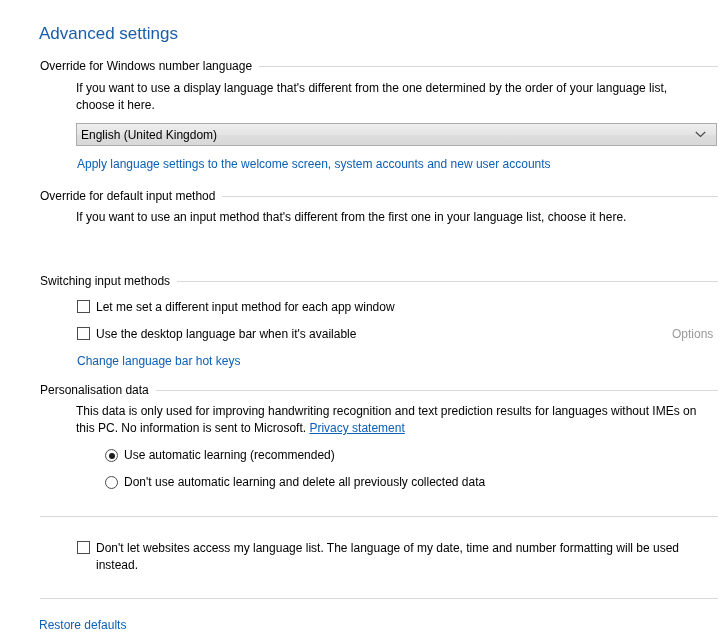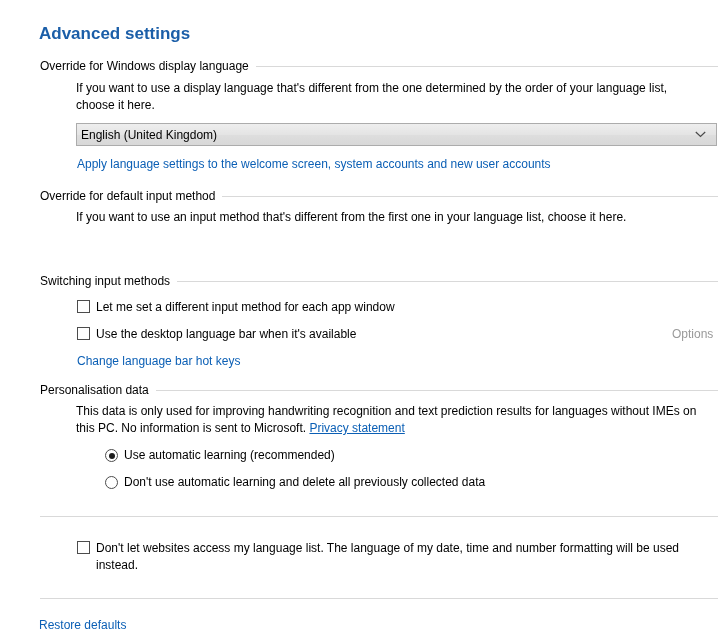--- a/index.html
+++ b/index.html
@@ -27,21 +27,20 @@
 
   
   .page-title {
     position: absolute;
     left: 39px;
     top: 23px;
     font-size: 17px;
     line-height: 22px;
     color: #1b5ea8;
     white-space: nowrap;
-    font-weight: bold;
   }
 
   
   .group-header {
     position: absolute;
     left: 40px;
     right: 8px;
     display: flex;
     align-items: center;
     font-size: 12px;
@@ -191,21 +190,21 @@
   }
 </style>
 </head>
 <body>
 
 <div class="page">
 
   <div class="page-title">Advanced settings</div>
 
   <div class="group-header" style="top:59px;">
-    <span class="gh-label">Override for Windows display language</span>
+    <span class="gh-label">Override for Windows number language</span>
     <span class="gh-rule"></span>
   </div>
 
   <div class="body-text" style="top:80px; width:625px;">If you want to use a display language that's different from the one determined by the order of your language list, choose it here.</div>
 
   <div class="combo" style="top:123px;">
     <span class="combo-value">English (United Kingdom)</span>
     <span class="combo-arrow">
       <svg width="11" height="7" viewBox="0 0 11 7" aria-hidden="true">
         <path d="M0.8 1 L5.5 5.5 L10.2 1" fill="none" stroke="#4a4a4a" stroke-width="1.2"></path>

